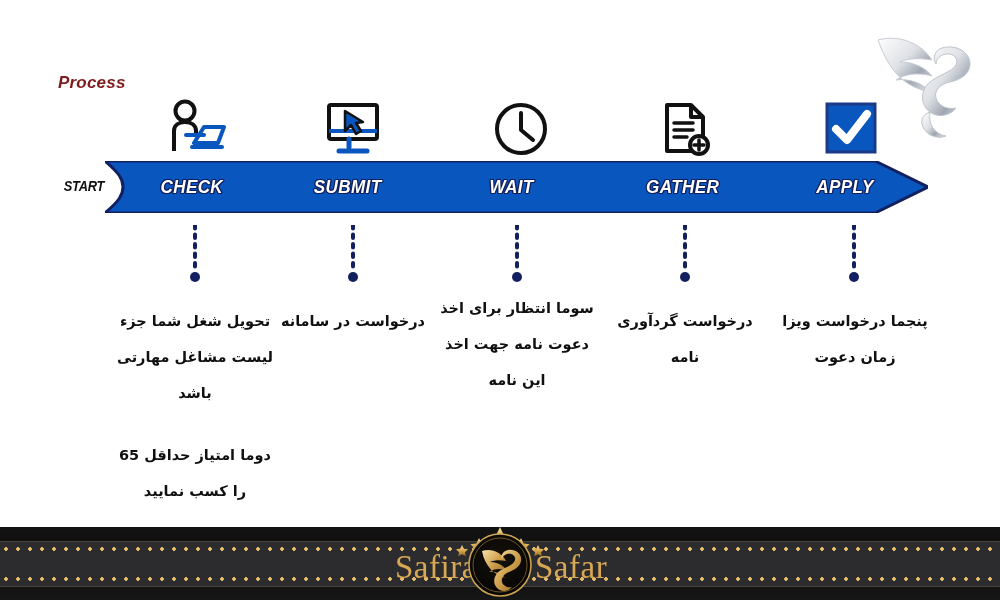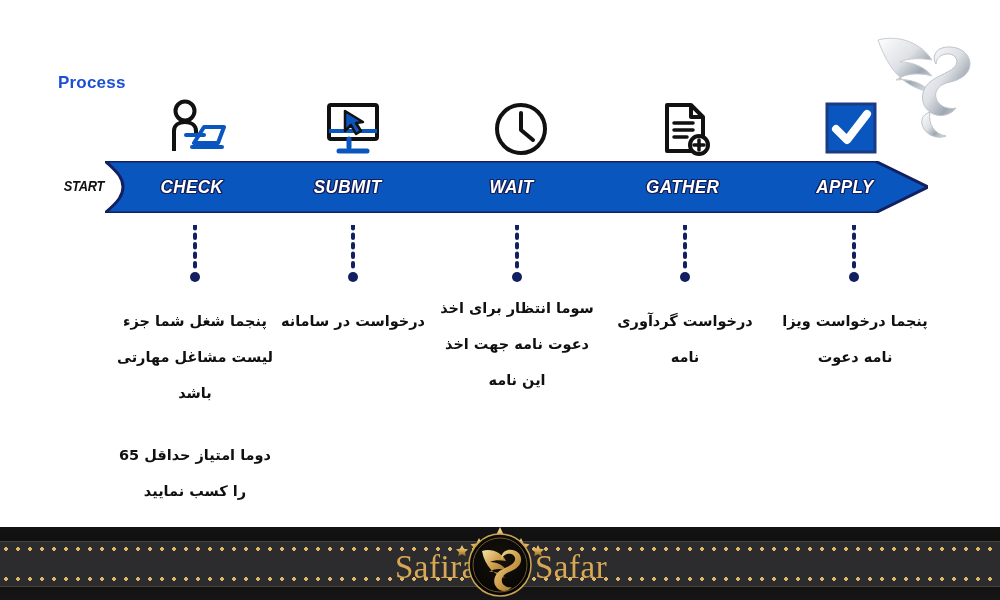--- a/index.html
+++ b/index.html
@@ -14,22 +14,23 @@
   #watermark {
     position:absolute; right:10px; top:18px;
     width:120px; height:125px;
     opacity:.95;
     pointer-events:none;
   }
 
   
   #process-label {
     position:absolute; left:58px; top:73px;
-    font-size:17px; font-weight:700; color:#1d4ed8;
+    font-size:17px; font-weight:700; color:#7f1d1d;
     letter-spacing:.2px;
+    font-style:italic;
   }
 
   
   .step-icon {
     position:absolute; top:95px;
     width:70px; height:62px;
     display:flex; align-items:flex-end; justify-content:center;
   }
   .step-icon svg { display:block; }
 
@@ -217,21 +218,21 @@
   </svg>
 </div>
 <div class="connector" style="left:849px">
   <svg width="10" height="58" viewBox="0 0 10 58">
     <line x1="5" y1="0" x2="5" y2="44" stroke="#122060" stroke-width="4" stroke-dasharray="3.5 6" stroke-linecap="round"></line>
     <circle cx="5" cy="52" r="5" fill="#122060"></circle>
   </svg>
 </div>
 
 <div class="note" style="left:85px; top:303px; width:220px">
-  <span class="ln">پنجما شغل شما جزء</span>
+  <span class="ln">تحویل شغل شما جزء</span>
   <span class="ln">لیست مشاغل مهارتی</span>
   <span class="ln">باشد</span>
 </div>
 
 <div class="note" style="left:243px; top:303px; width:220px">
   <span class="ln">درخواست در سامانه</span>
 </div>
 
 <div class="note" style="left:407px; top:290px; width:220px">
   <span class="ln">سوما انتظار برای اخذ</span>
@@ -239,21 +240,21 @@
   <span class="ln">این نامه</span>
 </div>
 
 <div class="note" style="left:575px; top:303px; width:220px">
   <span class="ln">درخواست گردآوری</span>
   <span class="ln">نامه</span>
 </div>
 
 <div class="note" style="left:745px; top:303px; width:220px">
   <span class="ln">پنجما درخواست ویزا</span>
-  <span class="ln">نامه دعوت</span>
+  <span class="ln">زمان دعوت</span>
 </div>
 
 <div class="note" style="left:85px; top:437px; width:220px">
   <span class="ln">دوما امتیاز حداقل 65</span>
   <span class="ln">را کسب نمایید</span>
 </div>
 
 <div id="footer">
   <div id="footer-plate">
     <div class="dotrow" id="dotrow-top"></div>

